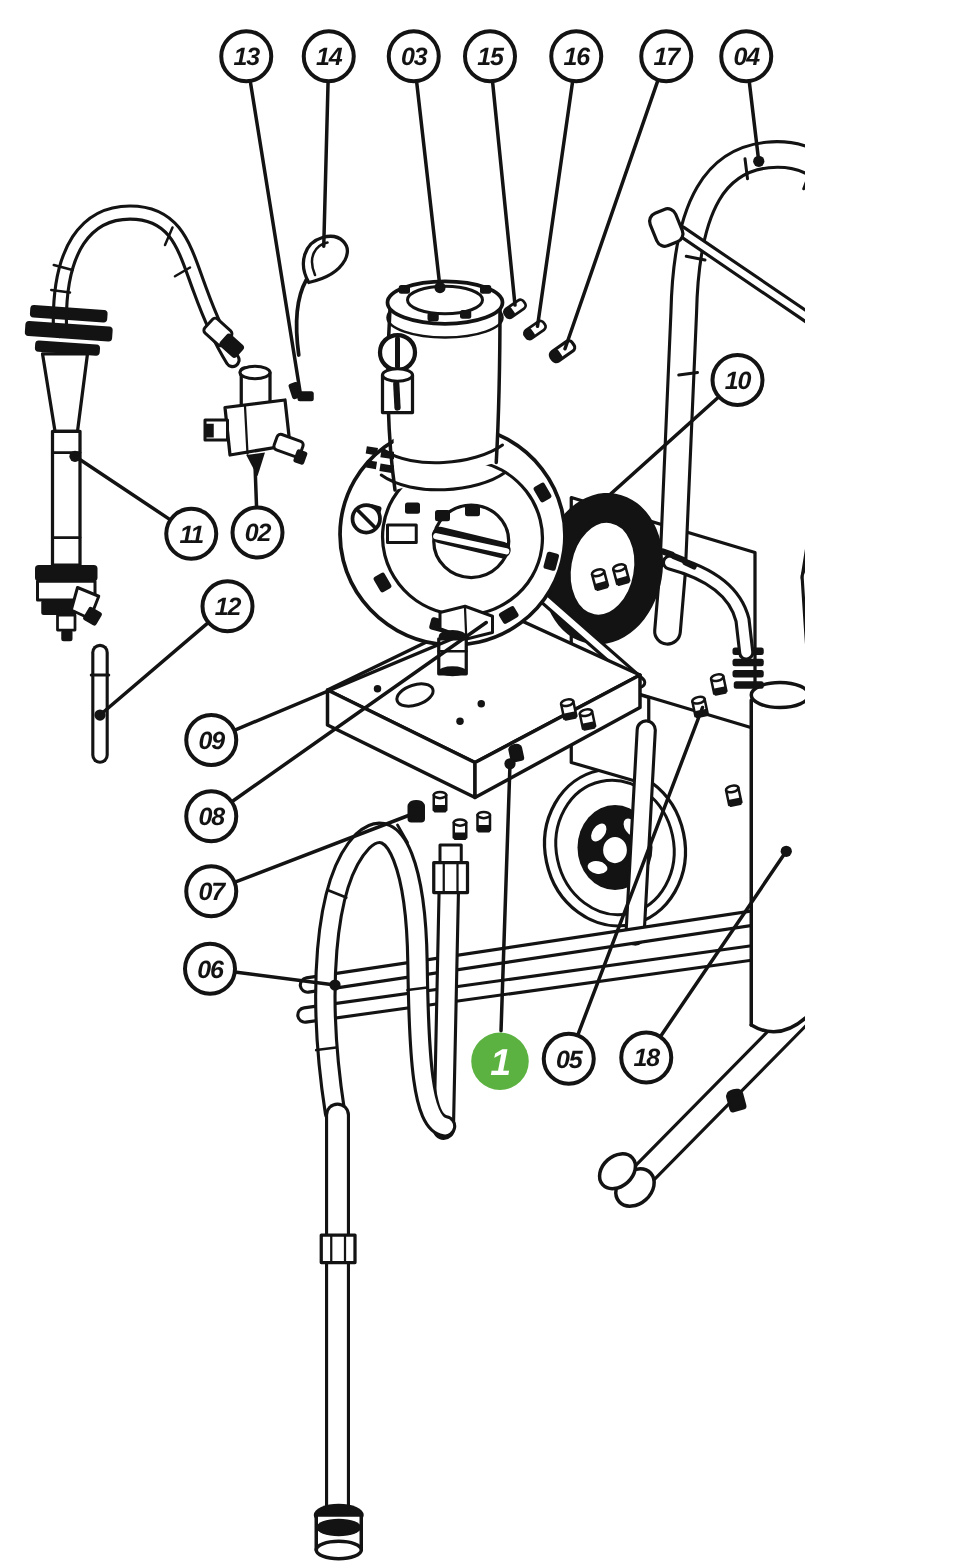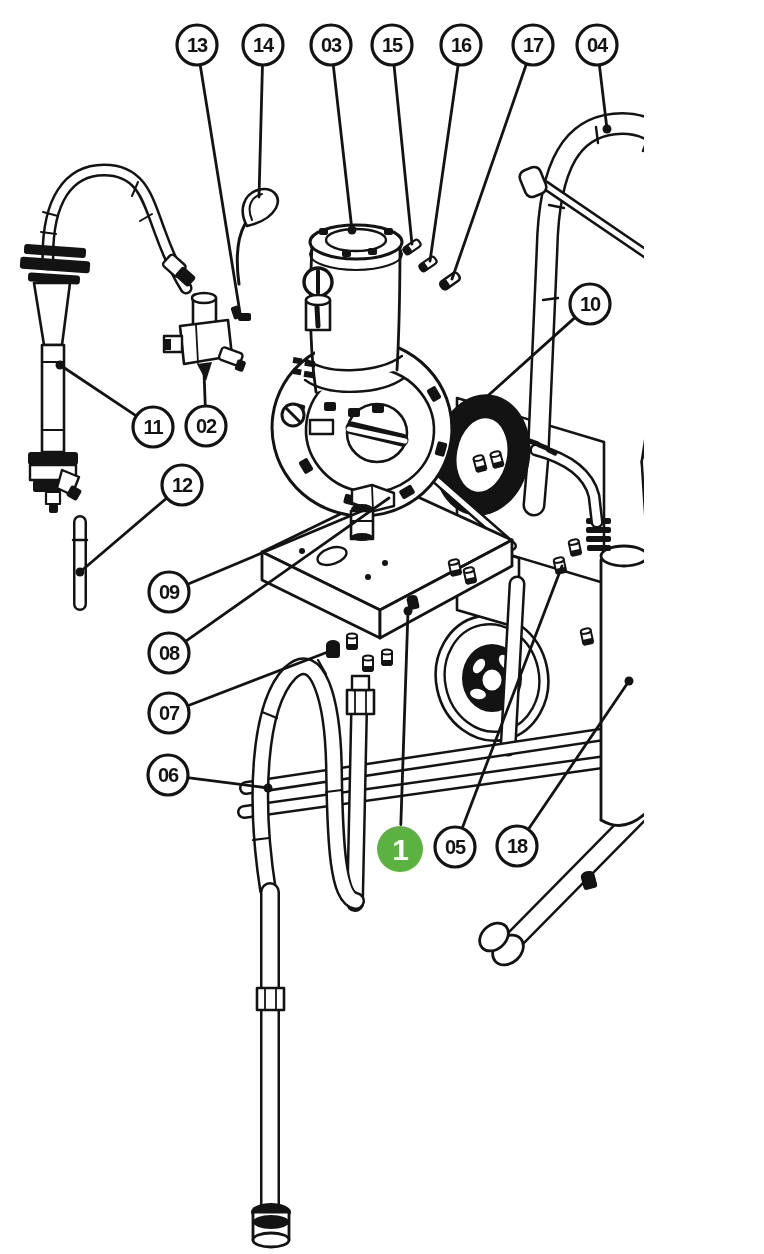--- a/index.html
+++ b/index.html
@@ -1,17 +1,17 @@
 <!DOCTYPE html>
 <html><head>
 <meta charset="utf-8">
 <style>
   html,body{margin:0;padding:0;background:#ffffff;}
   .stage{position:relative;width:644px;height:1254px;background:#fff;overflow:hidden;
-         font-family:"Liberation Sans", sans-serif;}
+         font-family:"Liberation Sans", sans-serif;font-style:italic;}
   svg{position:absolute;left:0;top:0;}
   .callout-label{font-family:"Liberation Sans", sans-serif;font-weight:bold;letter-spacing:-1px;}
 </style>
 </head>
 <body>
 
 <div class="stage">
 <svg id="art" width="764" height="1254" viewBox="0 0 764 1254" fill="none" stroke-linecap="round" stroke-linejoin="round">
 
   <defs>

